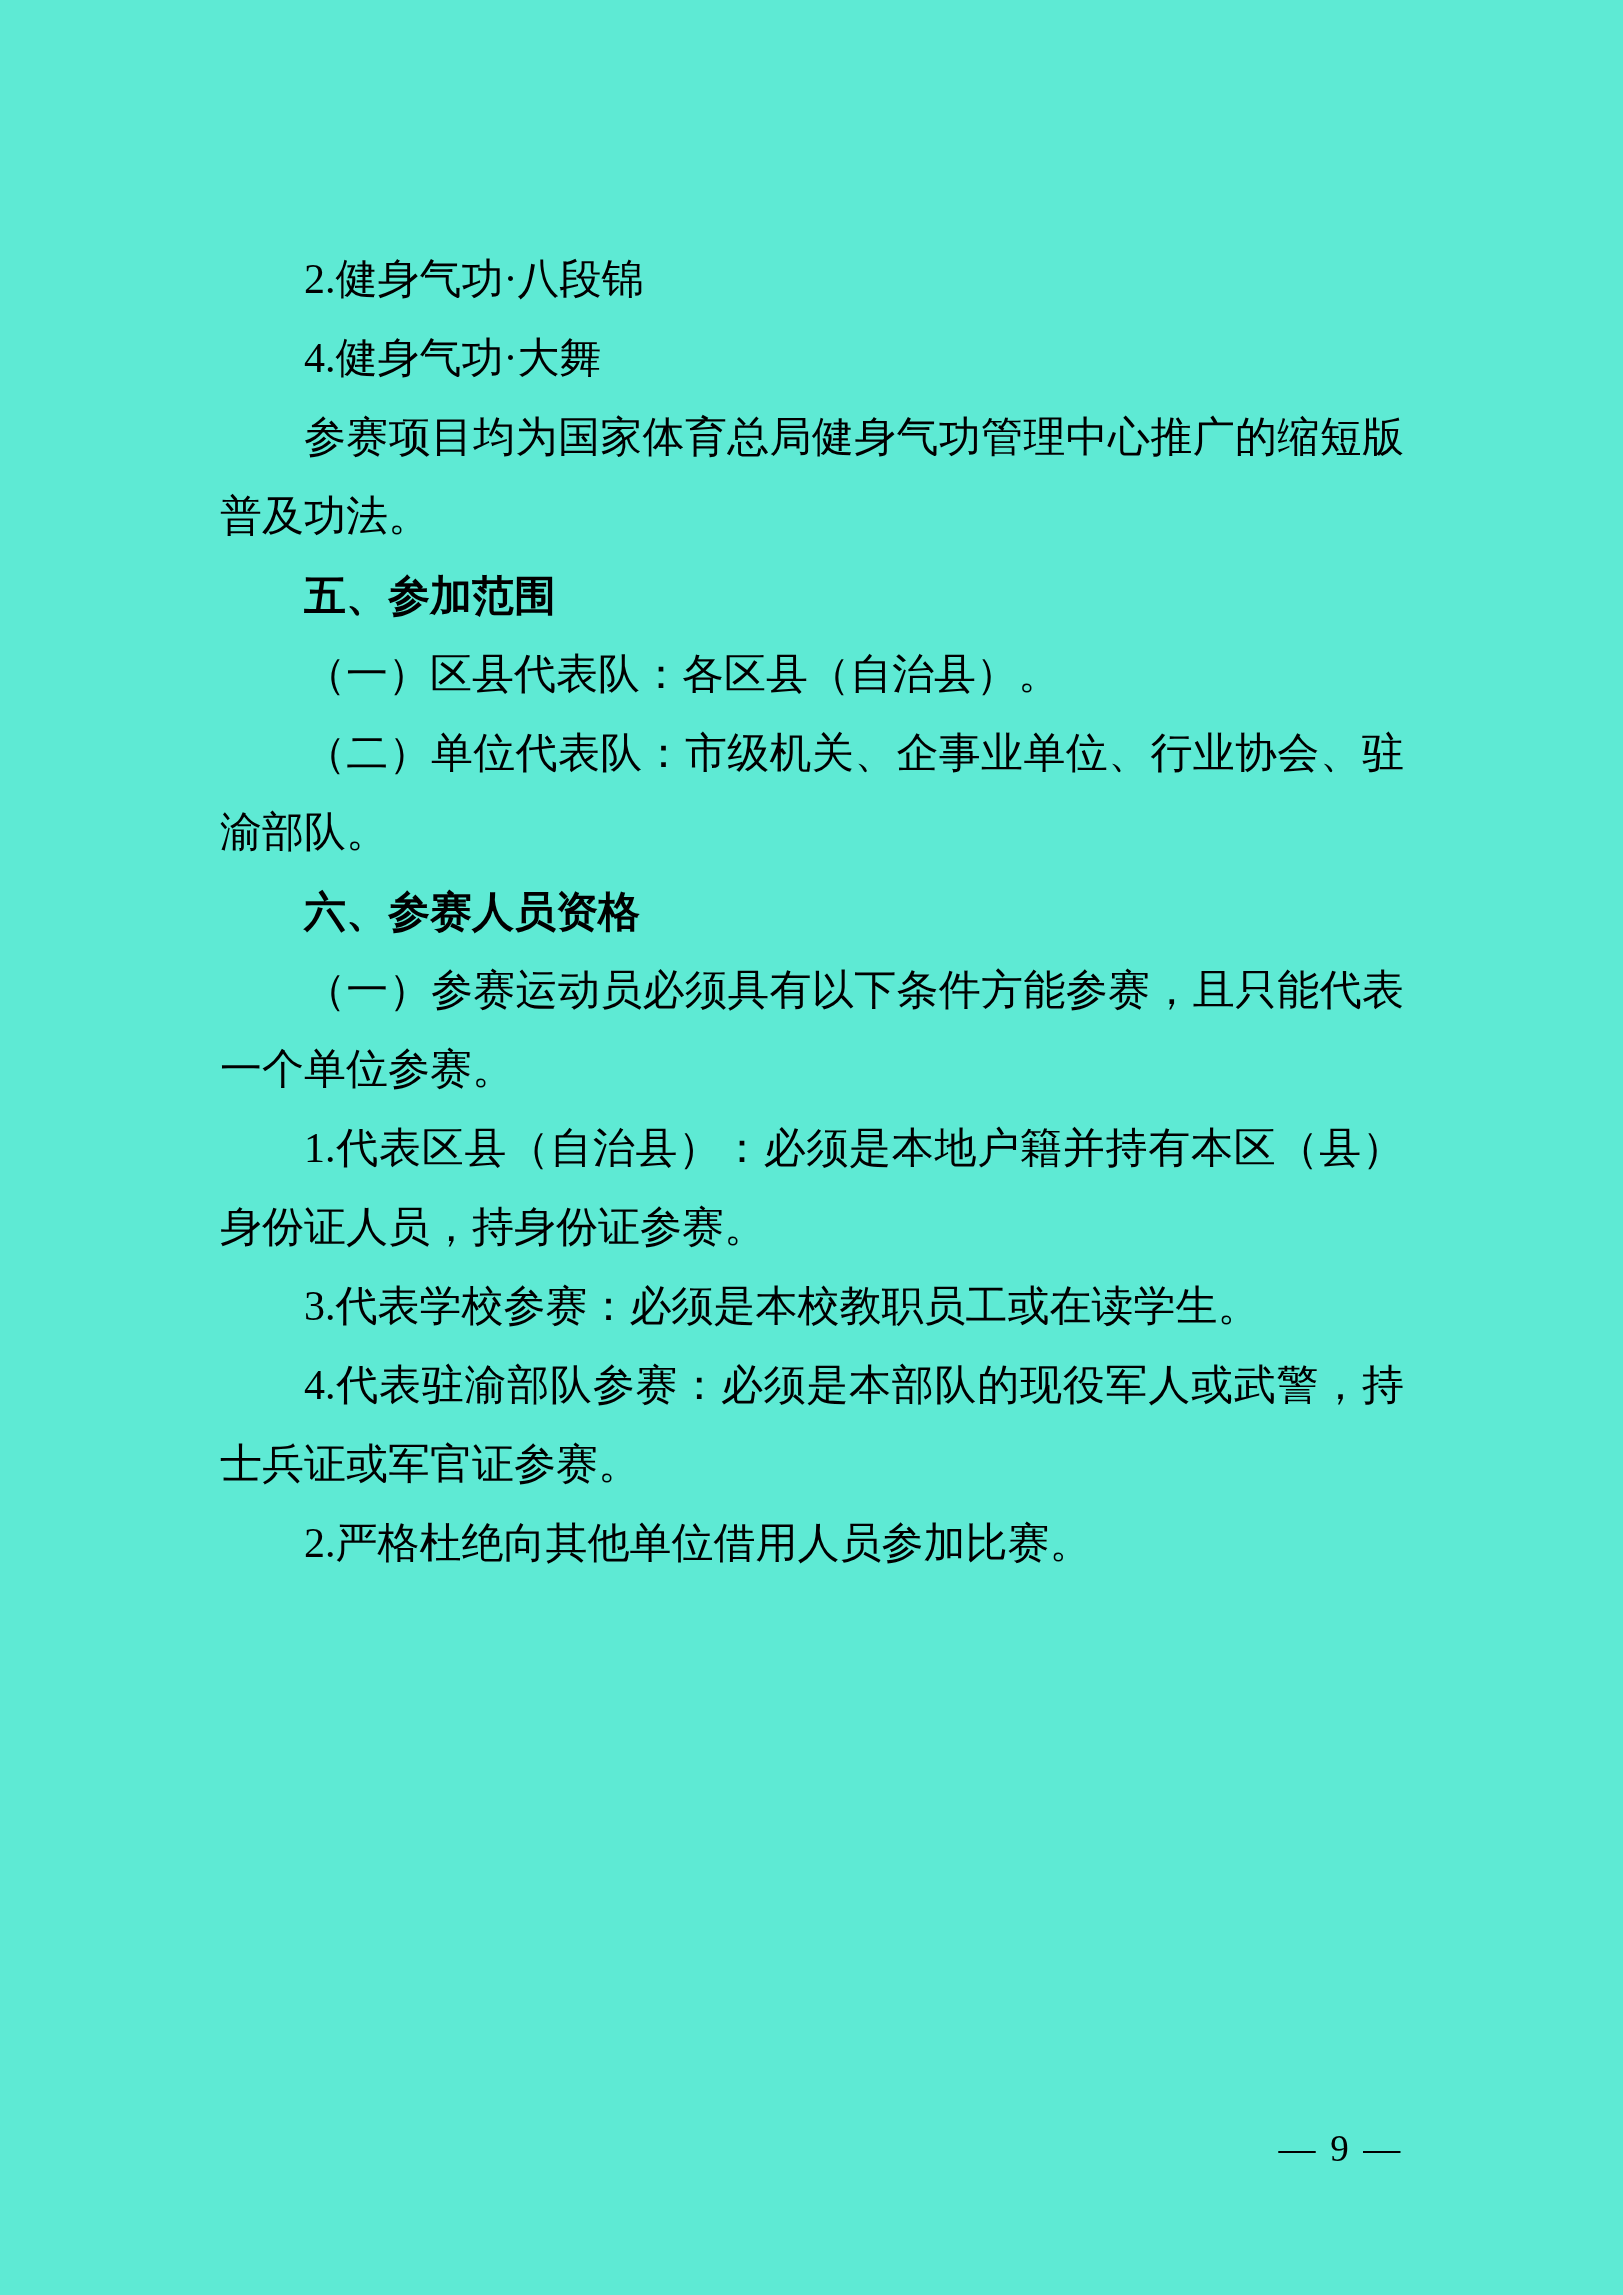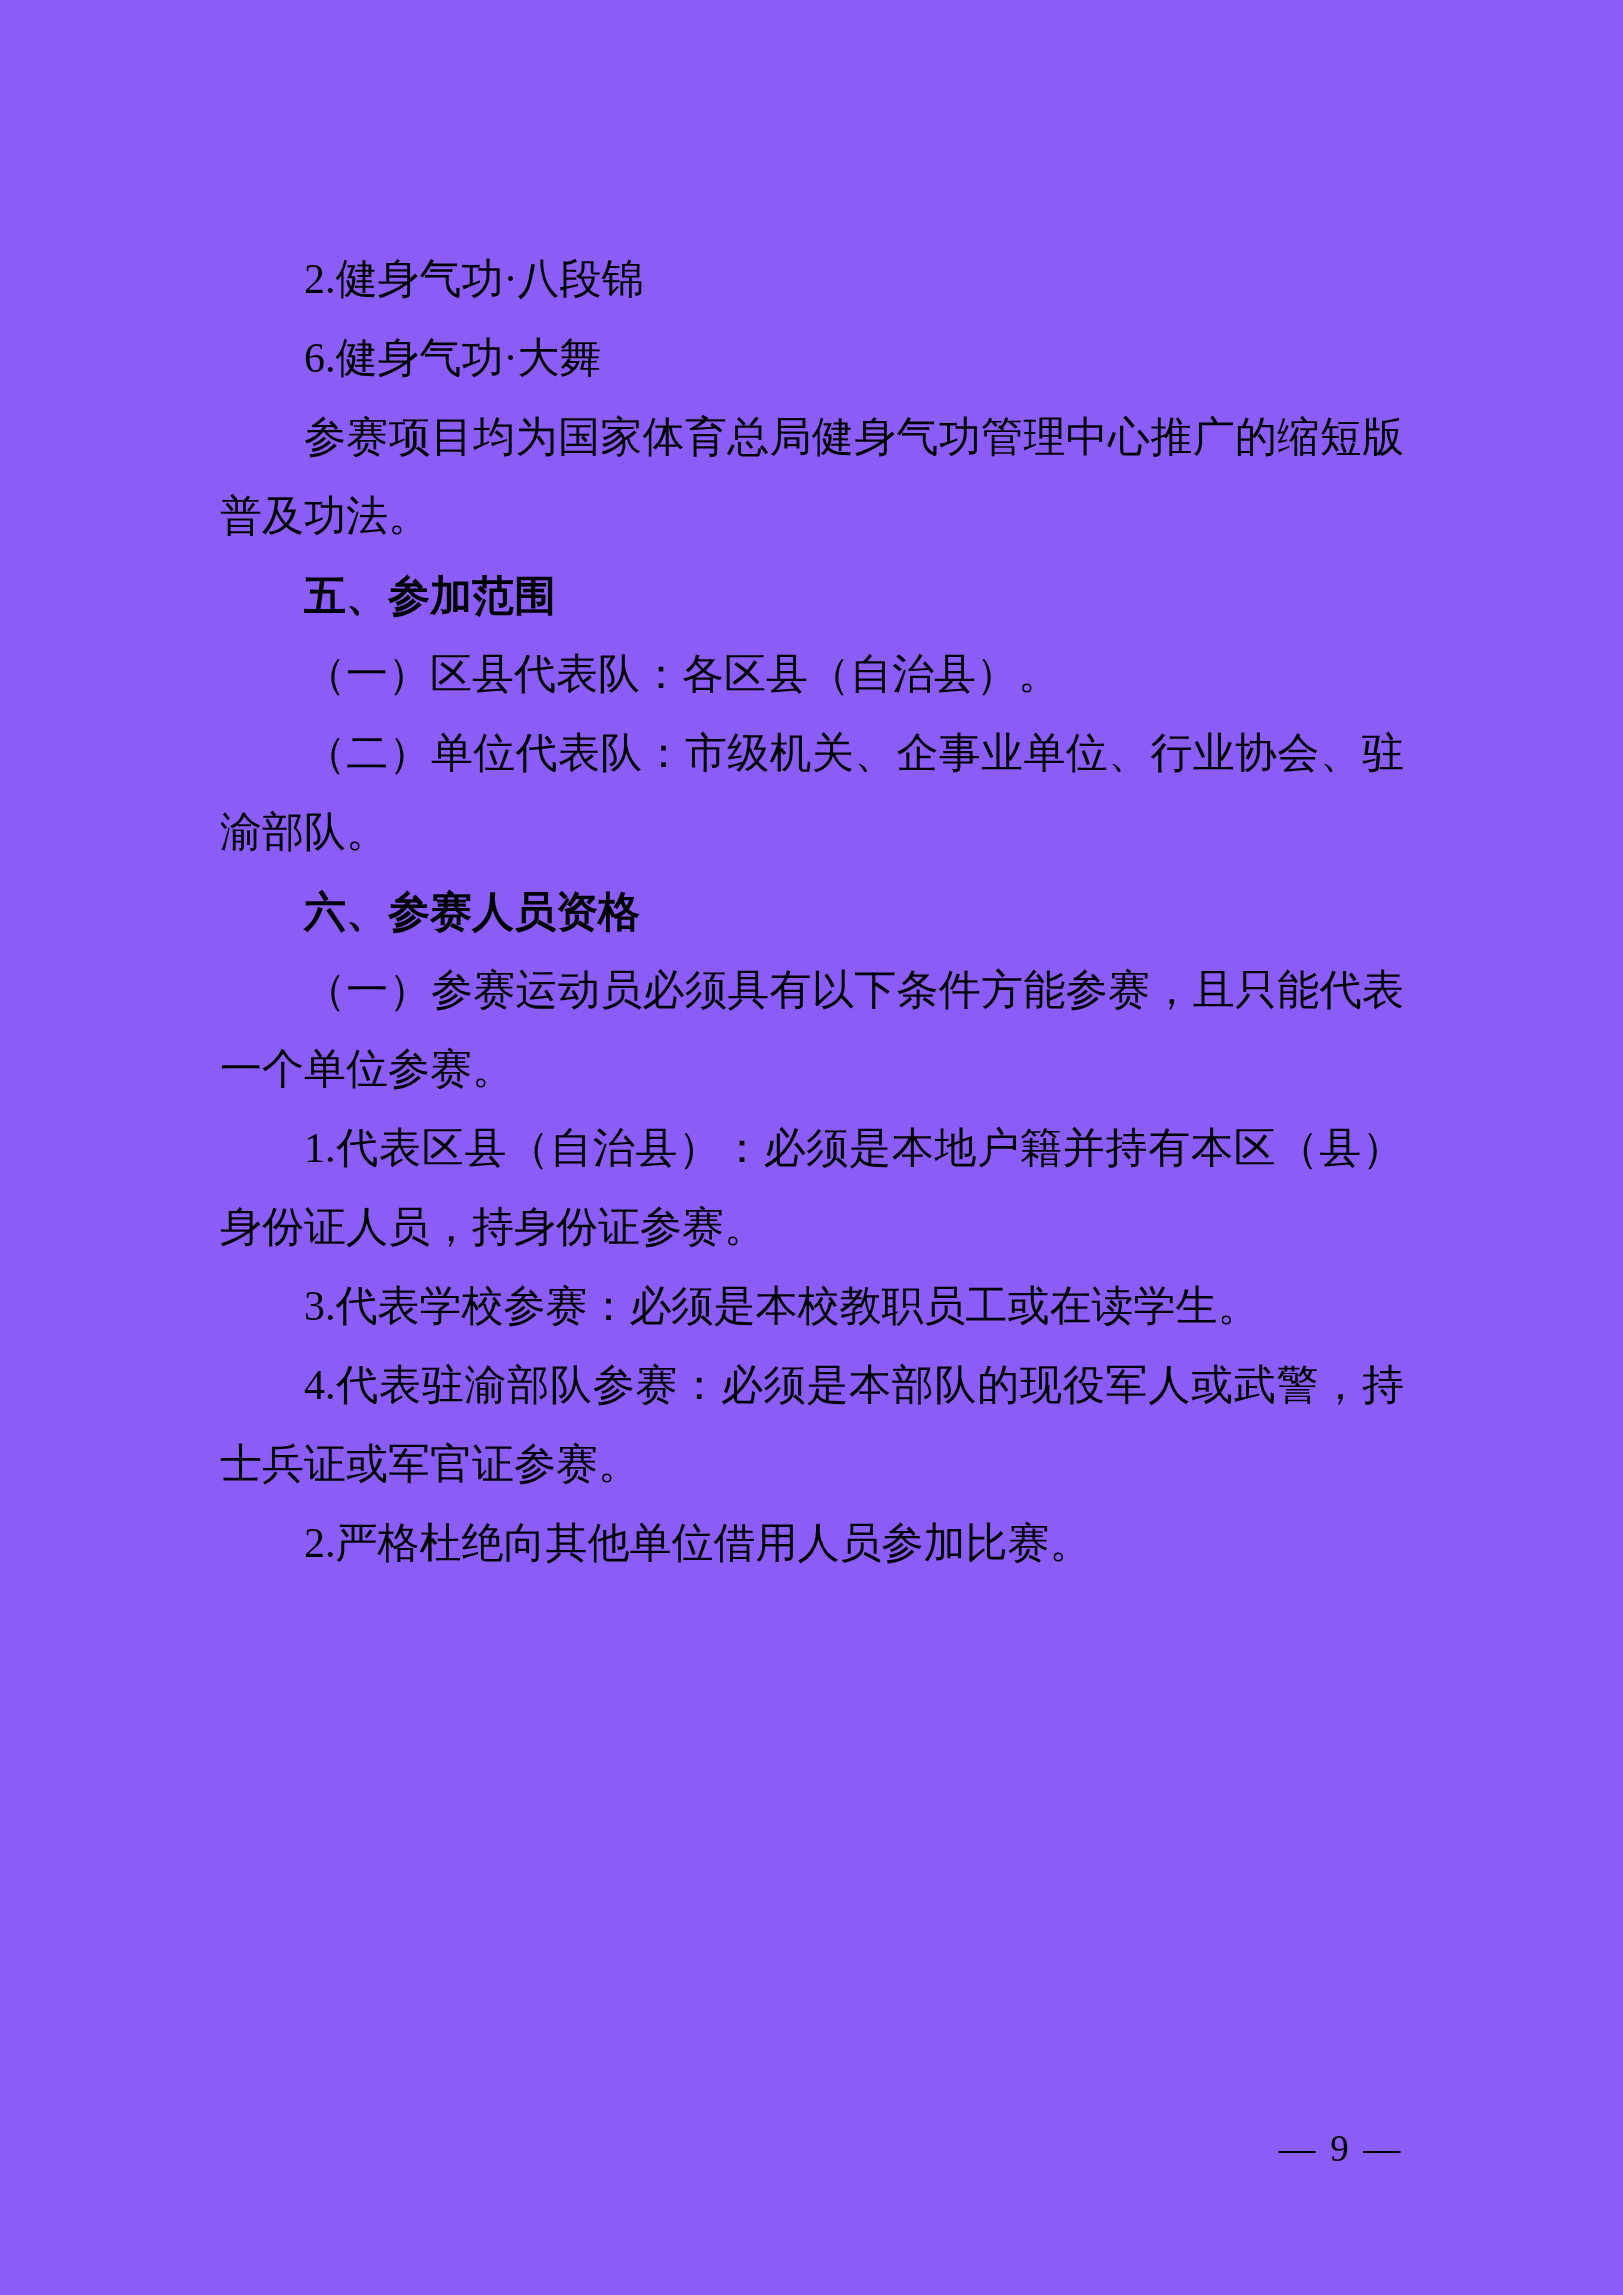--- a/index.html
+++ b/index.html
@@ -4,21 +4,21 @@
 <style>
   html, body {
     margin: 0;
     padding: 0;
     background: #e8e8e8;
   }
   .page {
     position: relative;
     width: 1623px;
     height: 2295px;
-    background: #8b5cf6;
+    background: #5eead4;
     overflow: hidden;
     font-family: "Liberation Serif", "DejaVu Serif", serif;
     color: #000000;
   }
   .content {
     position: absolute;
     left: 220px;
     top: 240px;
     width: 1184px;
     font-size: 42px;
@@ -46,21 +46,21 @@
     font-family: "Liberation Serif", "DejaVu Serif", serif;
     color: #000000;
   }
 </style>
 </head>
 <body>
 
 <div class="page">
   <div class="content">
     <p>2.健身气功·八段锦</p>
-    <p>6.健身气功·大舞</p>
+    <p>4.健身气功·大舞</p>
     <p>参赛项目均为国家体育总局健身气功管理中心推广的缩短版普及功法。</p>
     <p class="heading">五、参加范围</p>
     <p>（一）区县代表队：各区县（自治县）。</p>
     <p>（二）单位代表队：市级机关、企事业单位、行业协会、驻渝部队。</p>
     <p class="heading">六、参赛人员资格</p>
     <p>（一）参赛运动员必须具有以下条件方能参赛，且只能代表一个单位参赛。</p>
     <p>1.代表区县（自治县）：必须是本地户籍并持有本区（县）身份证人员，持身份证参赛。</p>
     <p>3.代表学校参赛：必须是本校教职员工或在读学生。</p>
     <p>4.代表驻渝部队参赛：必须是本部队的现役军人或武警，持士兵证或军官证参赛。</p>
     <p>2.严格杜绝向其他单位借用人员参加比赛。</p>

